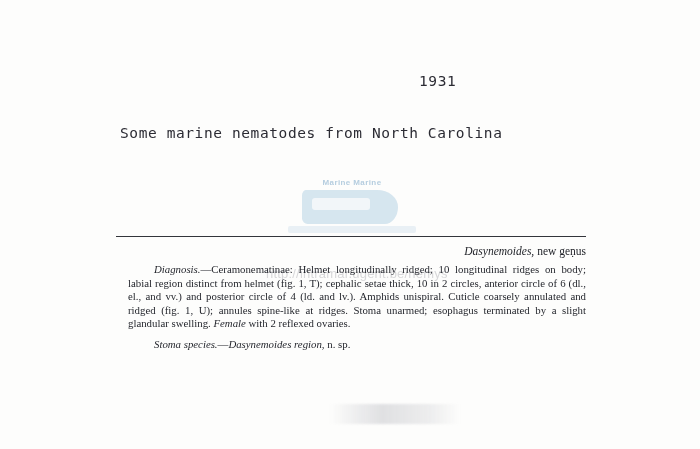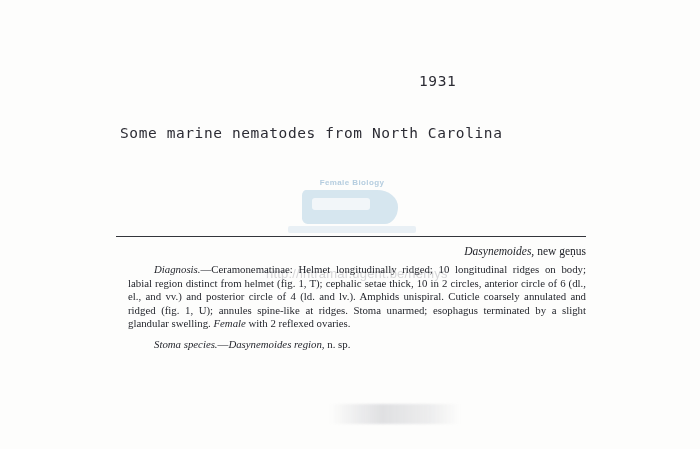--- a/index.html
+++ b/index.html
@@ -177,21 +177,21 @@
   <div class="typed-block">
     <div class="typed-line">
       <span class="year">1931</span>
     </div>
     <div class="typed-line">
       <span>Some marine nematodes from North Carolina</span>
     </div>
   </div>
 
   <div class="watermark">
-    <div class="wm-text">Female Biology</div>
+    <div class="wm-text">Marine Marine</div>
     <div class="wm-shape"></div>
     <div class="wm-bar"></div>
     <div class="wm-url">http://intramar.ugent.be/nemys</div>
   </div>
 
   <div class="clipping">
     <div class="clip-rule"></div>
 
     <div class="genus-head">
       <span class="ital">Dasynemoides,</span><span> new genus</span>

